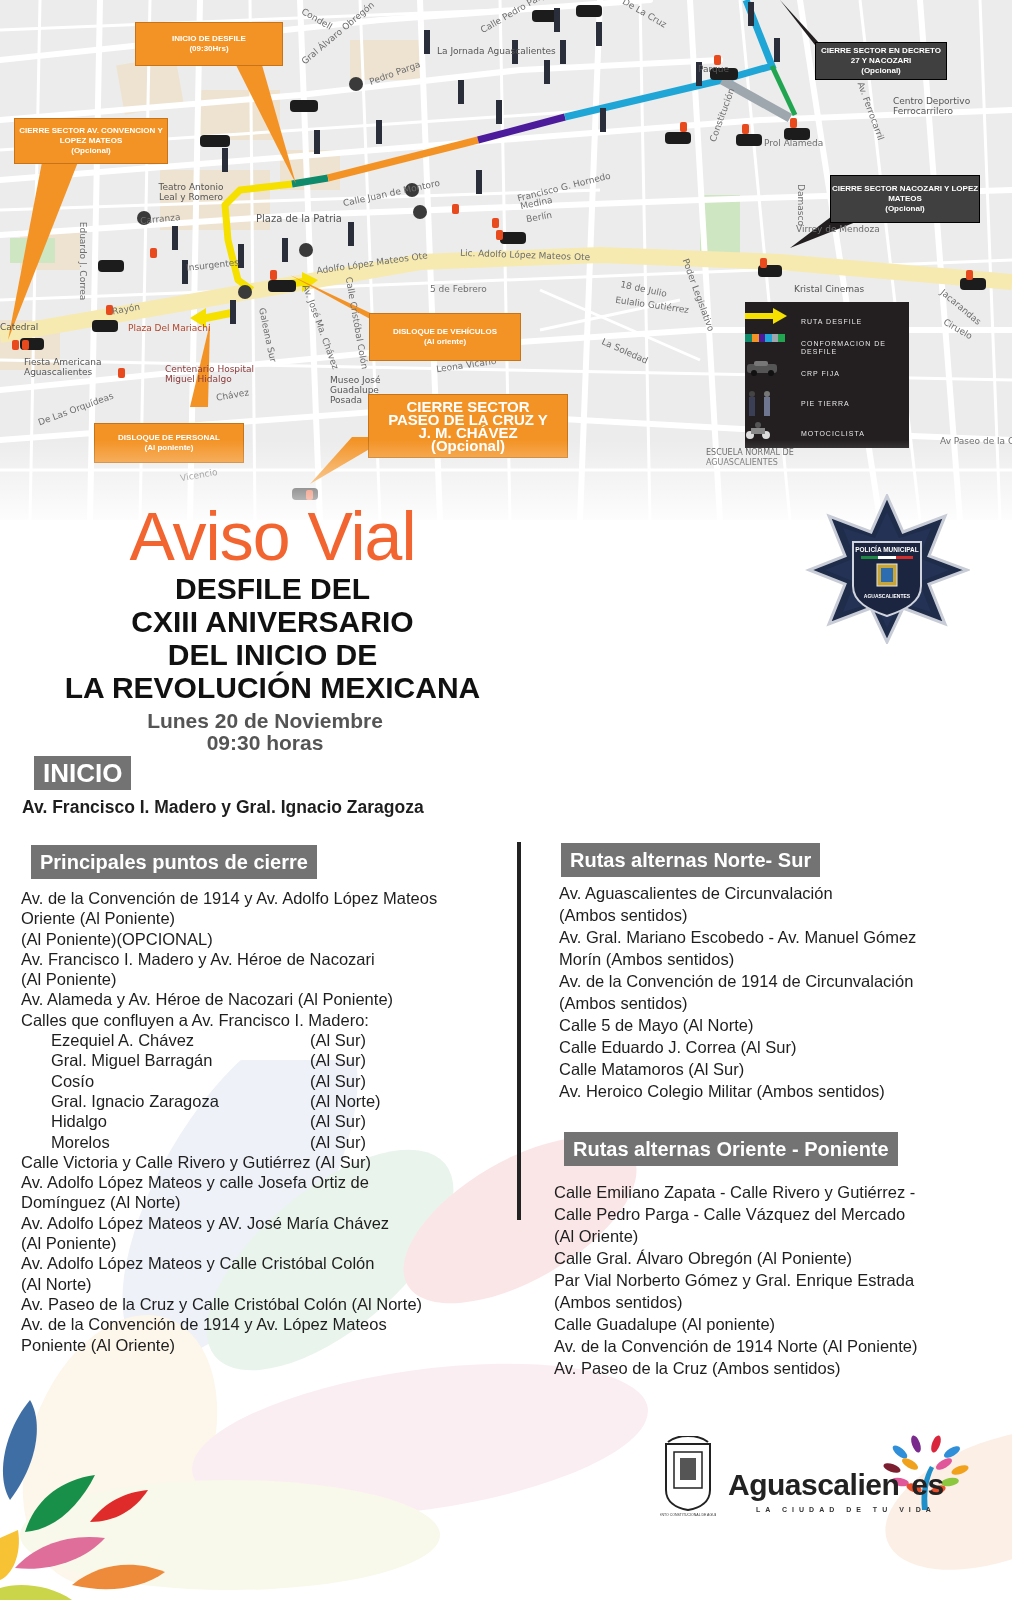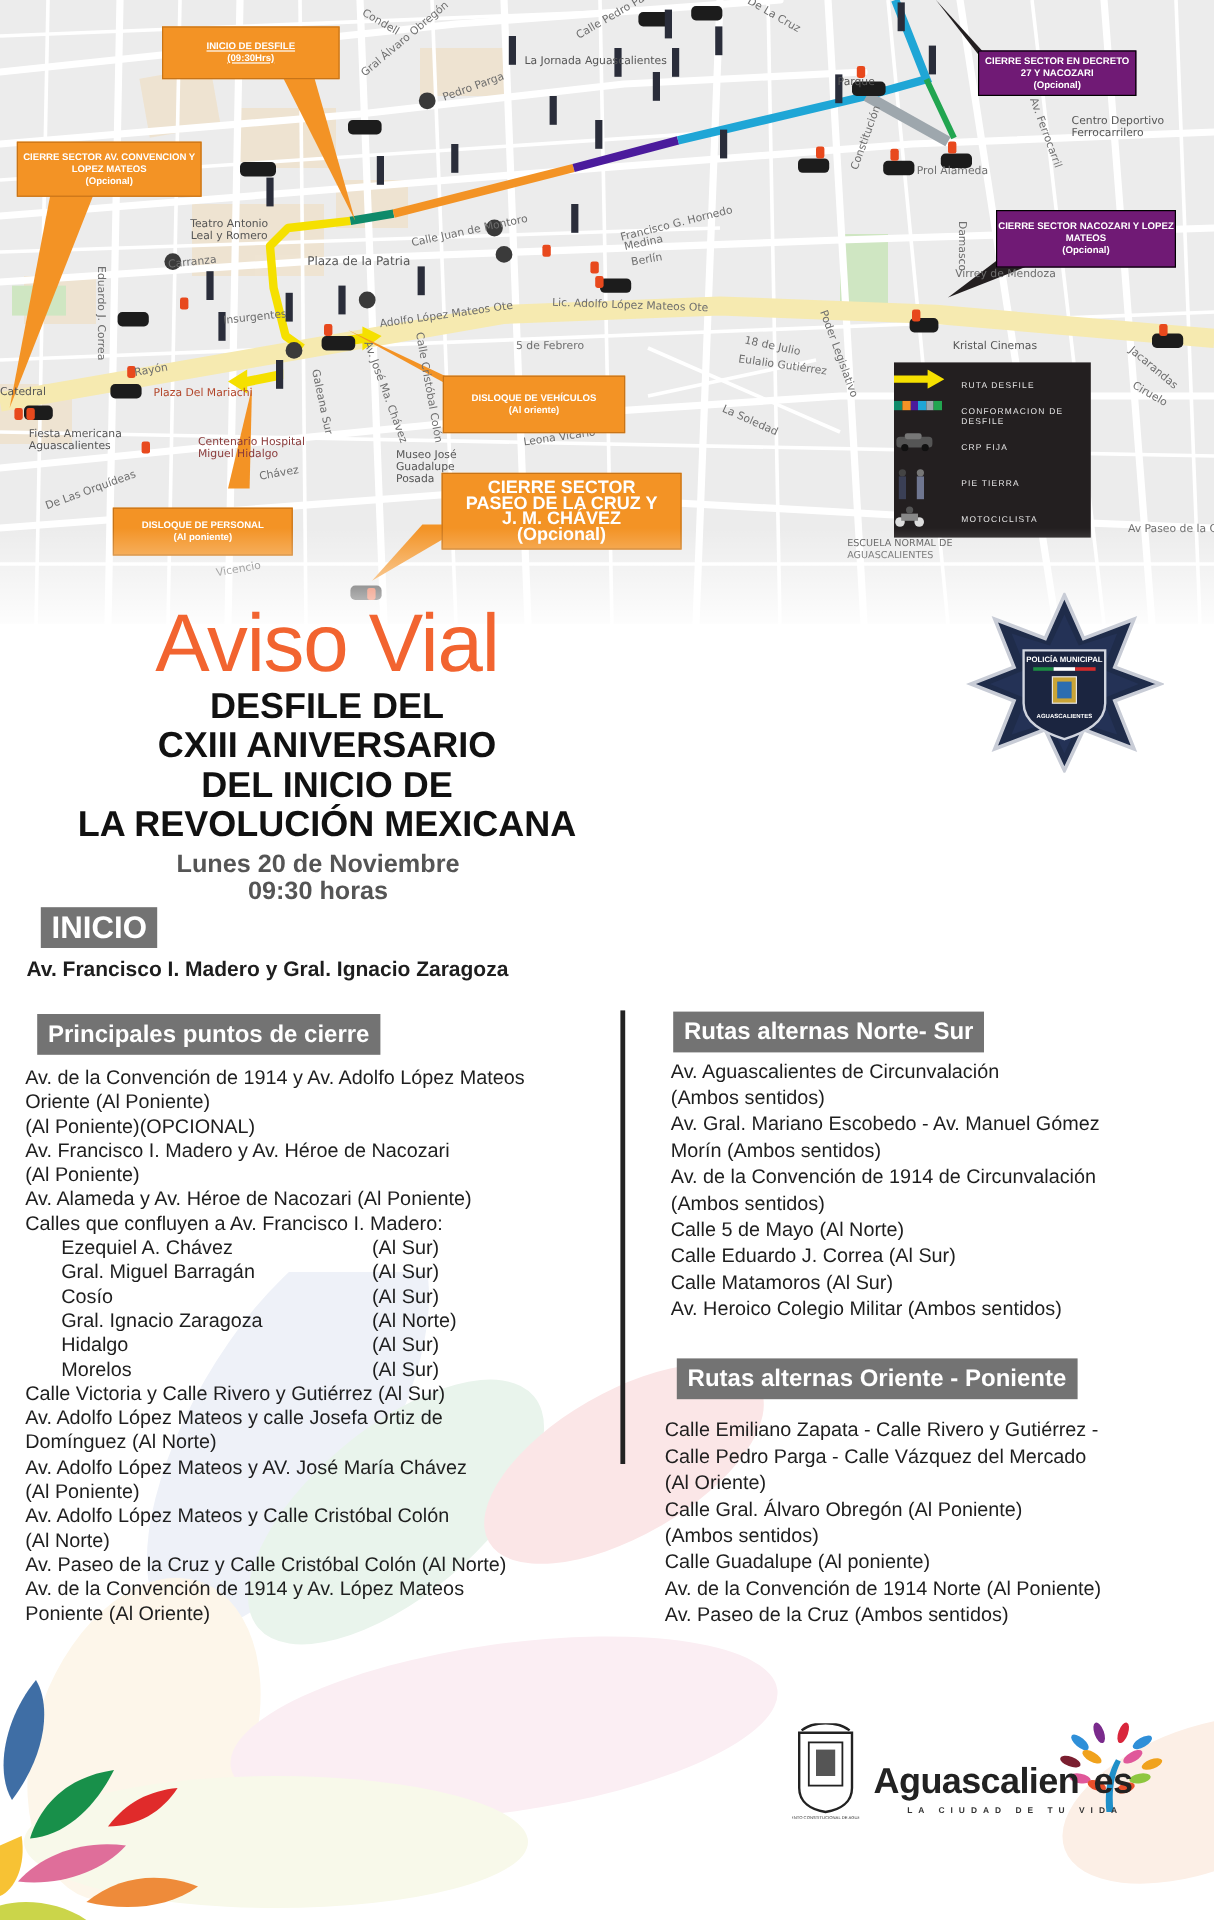--- a/index.html
+++ b/index.html
@@ -3,21 +3,21 @@
 <meta charset="utf-8">
 <style>
   html,body{margin:0;padding:0;}
   body{width:1012px;height:1600px;position:relative;overflow:hidden;background:#ffffff;font-family:"DejaVu Sans","Liberation Sans",sans-serif;color:#1b1b1b;}
   .map{position:absolute;left:0;top:0;width:1012px;height:520px;background:#ececec;overflow:hidden;}
   .map svg{position:absolute;left:0;top:0;}
   .map-fade{position:absolute;left:0;top:440px;width:1012px;height:90px;background:linear-gradient(to bottom,rgba(255,255,255,0),#ffffff);}
   .street{position:absolute;font-size:9px;color:#6e6e6e;white-space:nowrap;font-family:"DejaVu Sans",sans-serif;}
   .poi{position:absolute;font-size:9px;color:#555;white-space:nowrap;line-height:10px;}
   .callout{position:absolute;background:#f39325;color:#fff;font-family:"Liberation Sans",sans-serif;font-weight:bold;text-align:center;font-size:8px;line-height:10px;display:flex;flex-direction:column;justify-content:center;border:1px solid #c77418;}
-  .callout.dark{background:#701a75;border-color:#000;}
+  .callout.dark{background:#404040;border-color:#000;}
   .callout .sub{font-weight:bold;}
   .legend{position:absolute;left:745px;top:302px;width:164px;height:146px;background:#231f20;}
   .legend-row{position:absolute;left:0;width:164px;height:28px;display:flex;align-items:center;}
   .legend-sym{width:56px;display:flex;justify-content:center;align-items:center;}
   .legend-label{color:#e8e8e8;font-size:7px;letter-spacing:1px;font-family:"Liberation Sans",sans-serif;line-height:8px;width:100px;}
   .title-main{position:absolute;left:0;width:545px;text-align:center;top:500px;font-family:"Liberation Sans",sans-serif;font-weight:normal;font-size:68px;color:#f26430;letter-spacing:-1px;line-height:72px;}
   .subtitle{position:absolute;left:0;width:545px;text-align:center;font-family:"Liberation Sans",sans-serif;font-weight:bold;font-size:30px;line-height:33px;color:#111;}
   .date{position:absolute;left:0;width:530px;text-align:center;font-family:"Liberation Sans",sans-serif;font-size:21px;line-height:21px;color:#555;font-weight:bold;}
   .tag{position:absolute;background:#737373;color:#fff;font-family:"Liberation Sans",sans-serif;font-weight:bold;padding:0 9px;white-space:nowrap;}
   .body-text{position:absolute;font-family:"Liberation Sans",sans-serif;font-size:16.5px;line-height:20.3px;color:#1e1e1e;}
@@ -222,21 +222,21 @@
   <span class="poi" style="left:256px;top:214px;font-size:10px;">Plaza de la Patria</span>
   <span class="poi" style="left:24px;top:357px;width:85px;white-space:normal;">Fiesta Americana Aguascalientes</span>
   <span class="poi" style="left:165px;top:364px;width:90px;white-space:normal;color:#8a3a3a;">Centenario Hospital Miguel Hidalgo</span>
   <span class="poi" style="left:330px;top:375px;width:60px;white-space:normal;">Museo José Guadalupe Posada</span>
   <span class="poi" style="left:893px;top:96px;width:80px;white-space:normal;">Centro Deportivo Ferrocarrilero</span>
   <span class="poi" style="left:794px;top:284px;">Kristal Cinemas</span>
   <span class="poi" style="left:706px;top:448px;width:110px;white-space:normal;font-size:8px;">ESCUELA NORMAL DE AGUASCALIENTES</span>
   <span class="poi" style="left:698px;top:64px;">Parque</span>
   <span class="poi" style="left:0px;top:322px;">Catedral</span>
 
-  <div class="callout" style="left:135px;top:22px;width:146px;height:42px;text-decoration:underline;">
+  <div class="callout" style="left:135px;top:22px;width:146px;height:42px;">
     <span>INICIO DE DESFILE</span>
     <span class="sub">(09:30Hrs)</span>
   </div>
   <div class="callout" style="left:14px;top:118px;width:152px;height:44px;">
     <span>CIERRE SECTOR AV. CONVENCION Y LOPEZ MATEOS</span>
     <span class="sub">(Opcional)</span>
   </div>
   <div class="callout dark" style="left:815px;top:42px;width:130px;height:36px;font-size:8px;">
     <span>CIERRE SECTOR EN DECRETO 27 Y NACOZARI</span>
     <span class="sub">(Opcional)</span>
@@ -420,20 +420,21 @@
   <div class="line">Calle Matamoros (Al Sur)</div>
   <div class="line">Av. Heroico Colegio Militar (Ambos sentidos)</div>
 </div>
 
 <div class="tag" style="left:564px;top:1132px;height:34px;line-height:34px;font-size:20px;">Rutas alternas Oriente - Poniente</div>
 <div class="body-text" style="left:554px;top:1181px;line-height:22px;">
   <div class="line">Calle Emiliano Zapata - Calle Rivero y Gutiérrez -</div>
   <div class="line">Calle Pedro Parga - Calle Vázquez del Mercado</div>
   <div class="line">(Al Oriente)</div>
   <div class="line">Calle Gral. Álvaro Obregón (Al Poniente)</div>
+  <div class="line">Par Vial Norberto Gómez y Gral. Enrique Estrada</div>
   <div class="line">(Ambos sentidos)</div>
   <div class="line">Calle Guadalupe (Al poniente)</div>
   <div class="line">Av. de la Convención de 1914 Norte (Al Poniente)</div>
   <div class="line">Av. Paseo de la Cruz (Ambos sentidos)</div>
 </div>
 
 <svg class="logos" style="left:660px;top:1436px;" width="56" height="82">
   <path d="M6 8 L50 8 L50 54 C50 66 40 72 28 74 C16 72 6 66 6 54 Z" fill="#fff" stroke="#222" stroke-width="2"></path>
   <rect x="14" y="16" width="28" height="36" fill="none" stroke="#222" stroke-width="1.5"></rect>
   <rect x="20" y="22" width="16" height="22" fill="#555"></rect>

